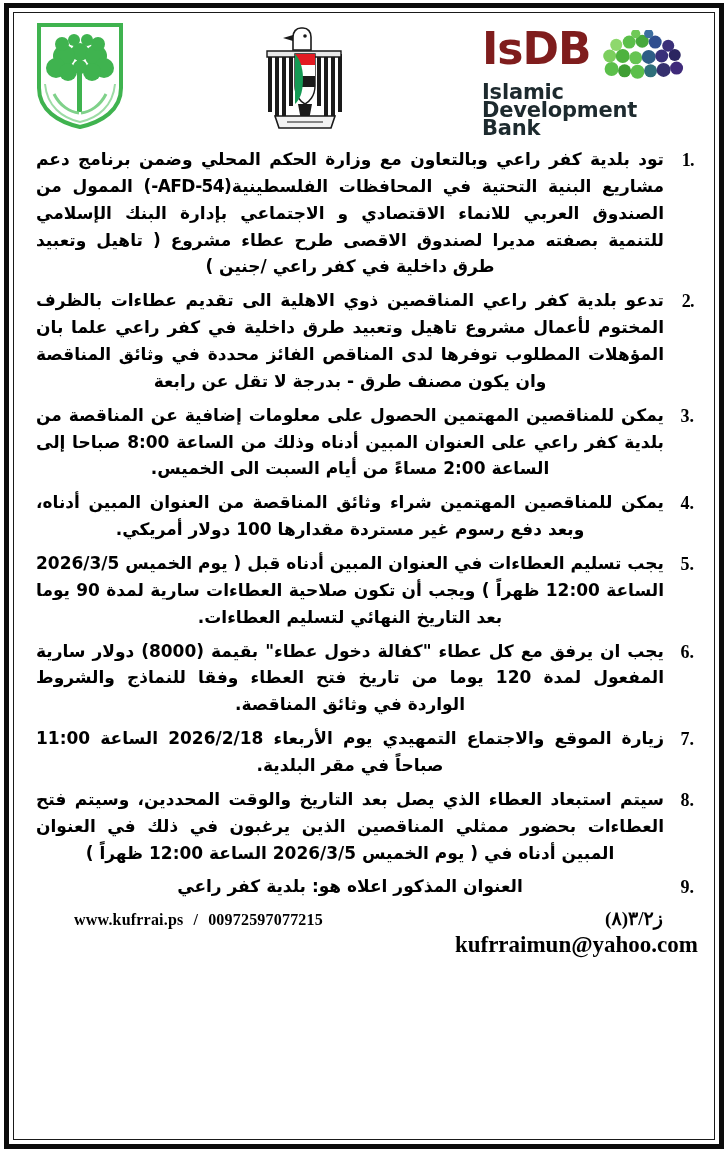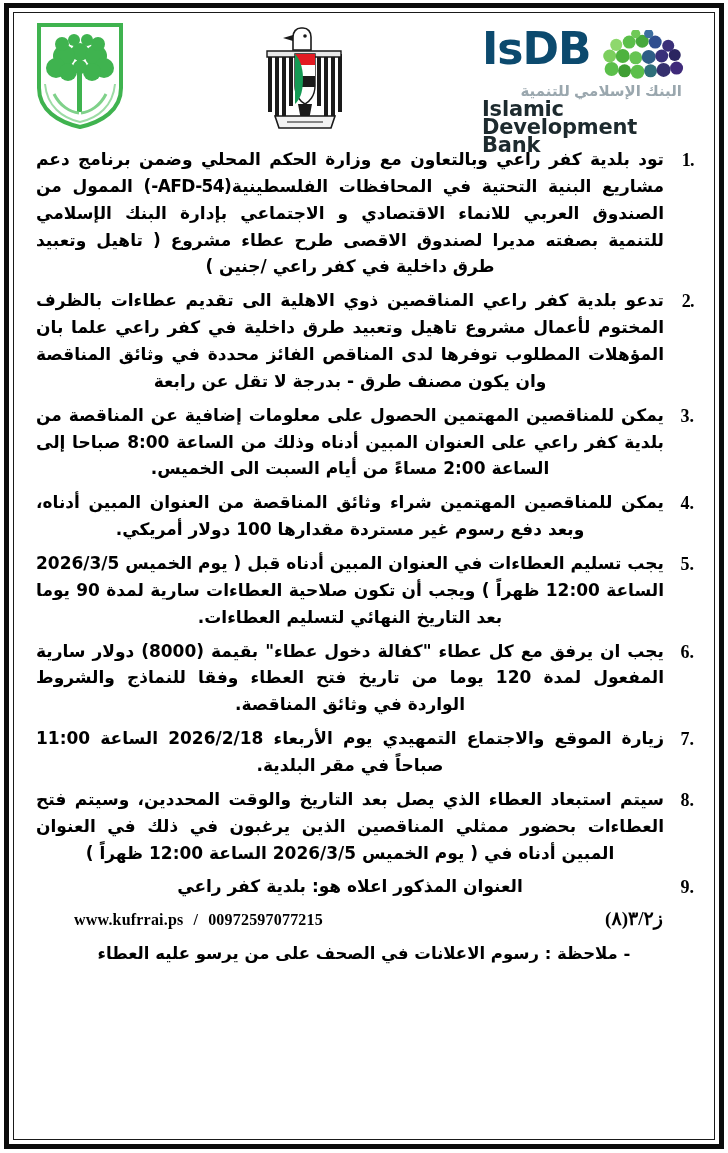--- a/index.html
+++ b/index.html
@@ -90,21 +90,21 @@
     align-items: flex-start;
     gap: 6px;
     height: 56px;
   }
   .isdb-word {
     font-family: "DejaVu Sans", sans-serif;
     font-weight: 700;
     font-size: 44px;
     line-height: 46px;
     letter-spacing: -1px;
-    color: #0c4a6e;
+    color: #7f1d1d;
   }
   .isdb-dots { margin-top: 4px; }
   .isdb-ar {
     font-size: 15px;
     color: #9aa7ae;
     letter-spacing: 0px;
     line-height: 17px;
     direction: rtl;
     text-align: right;
     width: 200px;
@@ -332,21 +332,20 @@
                 <circle cx="45" cy="12" r="7" fill="#47a83c"></circle>
                 <circle cx="59" cy="13" r="7" fill="#2f4f8f"></circle>
                 <circle cx="73" cy="17" r="6.5" fill="#3a2f78"></circle>
 
                 <circle cx="38" cy="4" r="5" fill="#6fc957"></circle>
                 <circle cx="52" cy="4" r="5" fill="#3d6fa0"></circle>
               </g>
             </svg>
           </div>
         </div>
-        <div class="isdb-ar">البنك الإسلامي للتنمية</div>
         <div class="isdb-en">Islamic Development Bank</div>
       </div>
 
     </div>
 
     
 
     
     <ol class="items">
       <li class="tight">تود بلدية كفر راعي وبالتعاون مع وزارة الحكم المحلي وضمن برنامج دعم مشاريع البنية التحتية في المحافظات الفلسطينية(AFD-54-) الممول من الصندوق العربي للانماء الاقتصادي و الاجتماعي بإدارة البنك الإسلامي للتنمية بصفته مديرا لصندوق الاقصى طرح عطاء مشروع ( تاهيل وتعبيد طرق داخلية في كفر راعي /جنين )</li>
@@ -360,17 +359,17 @@
       <li>العنوان المذكور اعلاه هو: بلدية كفر راعي</li>
     </ol>
 
     
     <div class="contact-row">
       <div class="ref-code">ز٣/٢(٨)</div>
       <div class="web-line">
         <span class="lat">www.kufrrai.ps</span><span class="sep lat">/</span><span class="lat">00972597077215</span>
       </div>
     </div>
-
-    <div class="note-line">- ملاحظة : رسوم الاعلانات في الصحف على من يرسو عليه العطاء</div>
+    <div class="email-line lat">kufrraimun@yahoo.com</div>
+
 
   </div>
 </div>
 
 </body></html>

